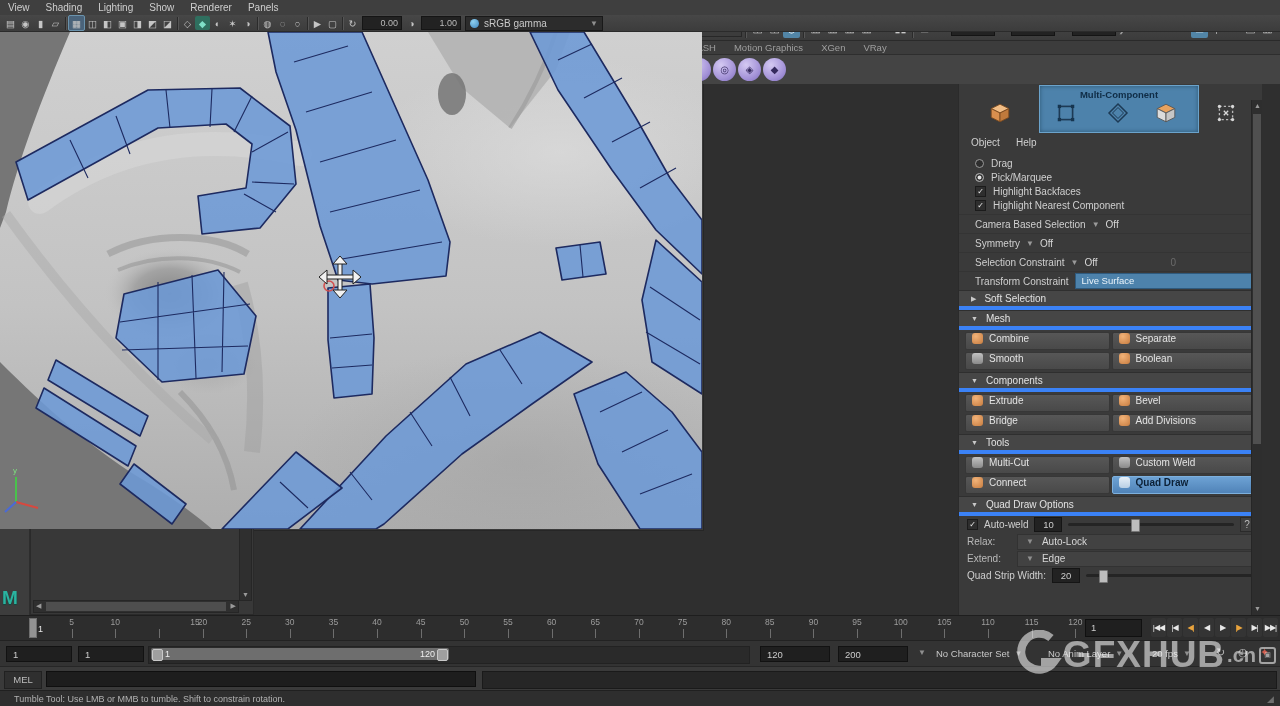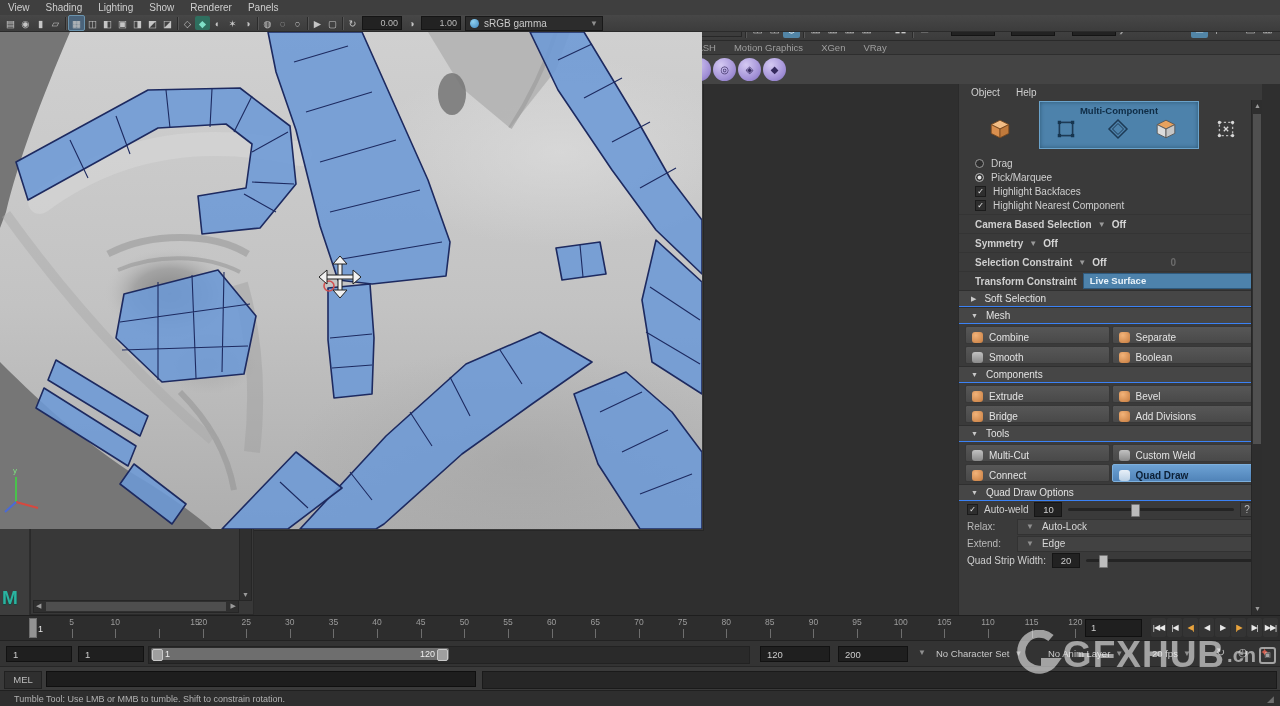--- a/index.html
+++ b/index.html
@@ -91,29 +91,29 @@
   #mc-box{position:absolute;left:80px;top:1px;width:158px;height:46px;background:#4d82ab;border:1px solid #6ba3cb;box-shadow:inset 0 0 4px #2d5775;}
   #mc-title{position:absolute;left:0;right:0;top:3px;text-align:center;color:#0f2c45;font-size:9.5px;font-weight:bold;}
   .mode-ico{position:absolute;top:18px;}
   #tk-options{padding:6px 0 2px 0;}
   .opt-row{height:14px;display:flex;align-items:center;padding-left:16px;gap:7px;color:#cfcfcf;}
   .opt-row.disabled{color:#767676;}
   .radio{width:7px;height:7px;border:1px solid #9a9a9a;border-radius:50%;background:#2e2e2e;flex:none;}
   .radio.sel{background:#e6e6e6;box-shadow:inset 0 0 0 1.5px #2e2e2e;}
   .radio.dis{border-color:#5f5f5f;background:#3c3c3c;}
   .chk{width:9px;height:9px;background:#2e2e2e;border:1px solid #1b1b1b;color:#ececec;font-size:8px;line-height:9px;text-align:center;flex:none;}
-  .prop-row{height:18px;display:flex;align-items:center;padding:0 10px 0 16px;gap:6px;border-top:1px solid #343434;color:#cfcfcf;font-weight:bold;}
+  .prop-row{height:18px;display:flex;align-items:center;padding:0 10px 0 16px;gap:6px;border-top:1px solid #343434;color:#cfcfcf;}
   .prop-row .arr{color:#9a9a9a;font-size:8px;}
   .prop-row .val{color:#d6d6d6;}
   .prop-row .extra{margin-left:auto;margin-right:76px;color:#6b6b6b;}
   .live-field{flex:1;height:14px;background:#4d82ab;border:1px solid #2f5a7d;color:#eaf4fb;font-size:9.5px;line-height:14px;padding-left:6px;}
-  .sec-header{height:15px;background:#464646;border-top:1px solid #2f2f2f;border-bottom:1px solid #3b82f6;display:flex;align-items:center;padding-left:12px;color:#e2e2e2;gap:8px;}
+  .sec-header{height:15px;background:#464646;border-top:1px solid #2f2f2f;border-bottom:4px solid #3b82f6;display:flex;align-items:center;padding-left:12px;color:#e2e2e2;gap:8px;}
   .sec-header .tri{color:#c9c9c9;font-size:7px;}
   .btn-grid{display:grid;grid-template-columns:1fr 1fr;gap:2px;padding:2px 6px;}
-  .tk-btn{height:16px;background:linear-gradient(#575757,#494949);border:1px solid #373737;display:flex;align-items:flex-end;gap:6px;padding-left:6px;color:#e3e3e3;font-size:10px;border-radius:2px;}
+  .tk-btn{height:16px;background:linear-gradient(#575757,#494949);border:1px solid #373737;display:flex;align-items:flex-start;gap:6px;padding-left:6px;color:#e3e3e3;font-size:10px;border-radius:2px;}
   .tk-btn .bico{width:11px;height:11px;border-radius:3px;background:radial-gradient(circle at 35% 30%,#f2b379,#c67c40);flex:none;}
   .tk-btn .bico.gray{background:linear-gradient(#c2c2c2,#8a8a8a);}
   .tk-btn.active{background:linear-gradient(#6da2d4,#5083b8);border-color:#7db0dd;color:#0c2036;font-weight:bold;}
   .tk-btn.active .bico{background:linear-gradient(#e8f0f8,#b9cfe4);}
   .qdo-row{height:17px;display:flex;align-items:center;padding:0 8px;gap:6px;color:#cfcfcf;}
   .num{width:26px;height:13px;background:#222;border:1px solid #151515;color:#ccc;text-align:center;font-size:9.5px;line-height:13px;flex:none;}
   .slider{flex:1;height:3px;background:#242424;border-radius:2px;position:relative;}
   .knob{position:absolute;top:-4px;width:7px;height:11px;background:#bdbdbd;border:1px solid #767676;border-radius:1px;}
   .help-btn{width:12px;height:13px;background:#3f3f3f;border:1px solid #2a2a2a;color:#bbb;text-align:center;line-height:13px;flex:none;}
   .qdo-field{flex:1;height:14px;background:#424242;border:1px solid #323232;display:flex;align-items:center;padding-left:8px;color:#d6d6d6;gap:8px;}
@@ -640,24 +640,20 @@
         <line x1="16" y1="470" x2="16" y2="445" stroke="#49c24b"></line>
         <line x1="16" y1="470" x2="38" y2="476" stroke="#d6493f"></line>
         <line x1="16" y1="470" x2="5" y2="480" stroke="#4a6ad6"></line>
         <text x="13" y="441" font-size="8" fill="#7fe07f" stroke="none" font-family="Liberation Sans, sans-serif">y</text>
       </g>
     </svg>
     <div id="persp-label">persp</div>
   </div>
 
   <div id="toolkit" class="abs">
-    <div id="tk-menus">
-        <span>Object</span>
-        <span>Help</span>
-      </div>
     <div id="tk-modes">
       <div id="mc-box">
         <div id="mc-title">Multi-Component</div>
       </div>
       <span class="mode-ico" style="left:30px;">
         <svg width="22" height="22" viewBox="0 0 20 20">
             <polygon points="10,2 18,6 10,10 2,6" fill="#f2bd85" stroke="#7a4a20" stroke-width="0.8"></polygon>
             <polygon points="2,6 10,10 10,18 2,14" fill="#d98f4e" stroke="#7a4a20" stroke-width="0.8"></polygon>
             <polygon points="10,10 18,6 18,14 10,18" fill="#c07a3c" stroke="#7a4a20" stroke-width="0.8"></polygon>
           </svg>
@@ -688,20 +684,24 @@
         <svg width="22" height="22" viewBox="0 0 20 20">
             <rect x="4" y="4" width="12" height="12" fill="none" stroke="#b8b8b8" stroke-width="1.2" stroke-dasharray="2,2"></rect>
             <circle cx="4" cy="4" r="1.5" fill="#d8d8d8"></circle>
             <circle cx="16" cy="4" r="1.5" fill="#d8d8d8"></circle>
             <circle cx="4" cy="16" r="1.5" fill="#d8d8d8"></circle>
             <circle cx="16" cy="16" r="1.5" fill="#d8d8d8"></circle>
             <path d="M8,8 L12,12 M12,8 L8,12" stroke="#d8d8d8" stroke-width="1.2"></path>
           </svg>
       </span>
     </div>
+    <div id="tk-menus">
+        <span>Object</span>
+        <span>Help</span>
+      </div>
     <div id="tk-options">
         <div class="opt-row">
           <span class="radio"></span>
           <span>Drag</span>
         </div>
         <div class="opt-row">
           <span class="radio sel"></span>
           <span>Pick/Marquee</span>
         </div>
         <div class="opt-row">

